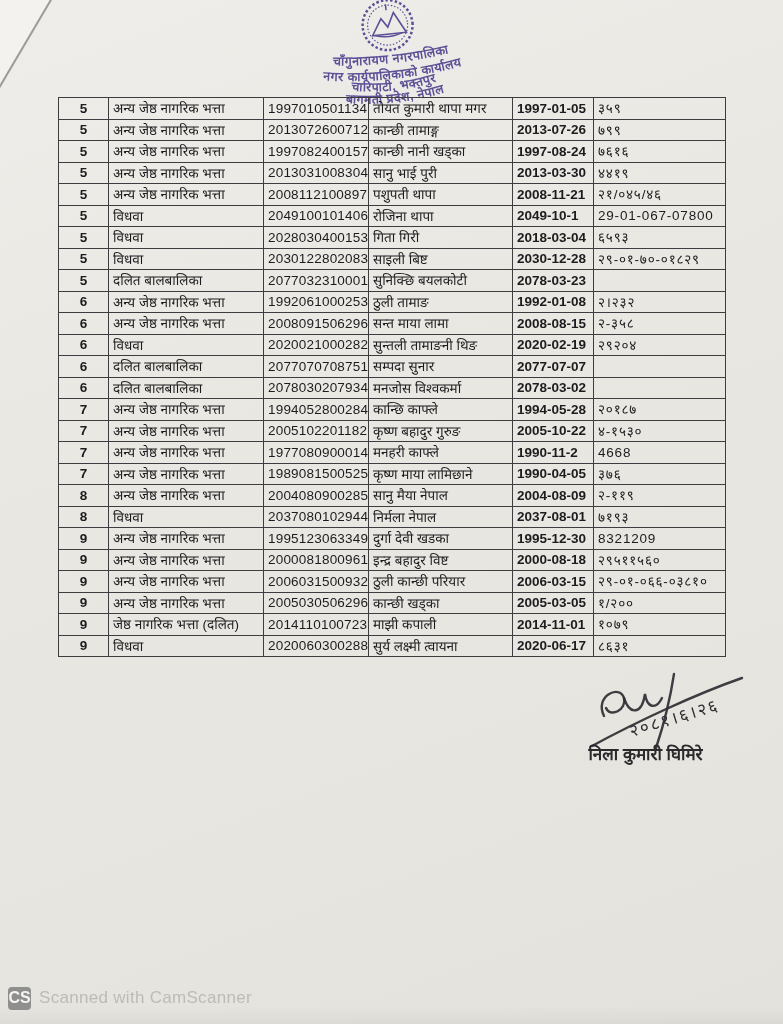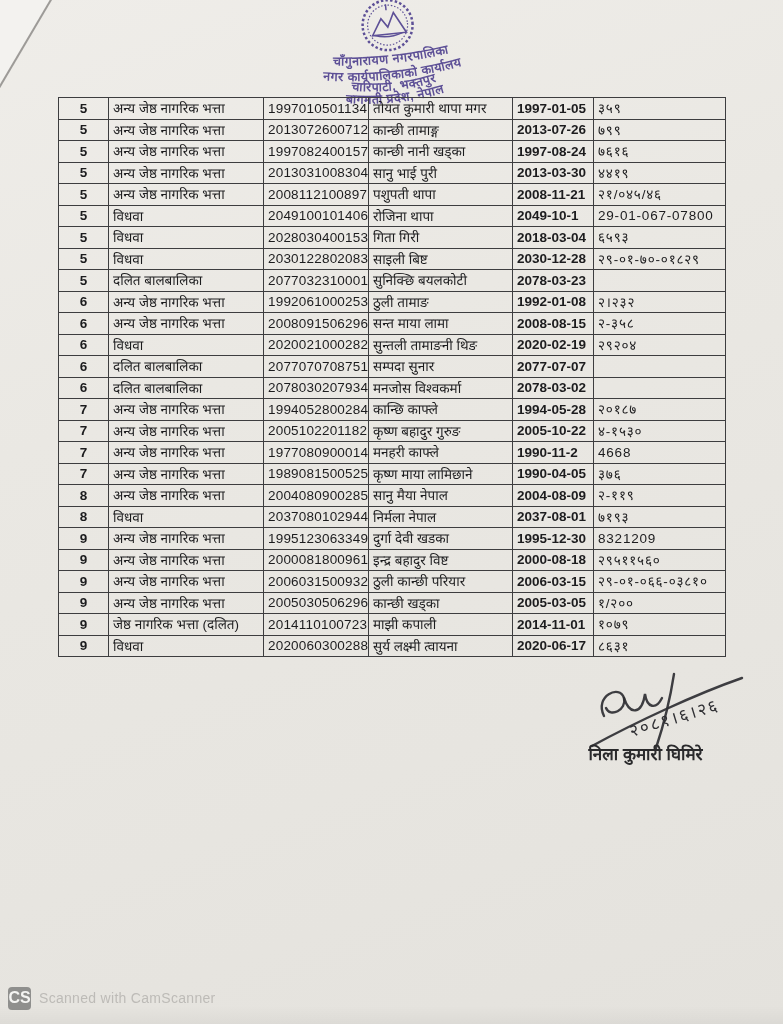--- a/index.html
+++ b/index.html
@@ -65,21 +65,21 @@
   }
   .sig-name{top:74px;}
   .sig-title{top:100px;}
   
   .camscanner{position:absolute;left:8px;top:986px;height:24px;display:flex;align-items:center;gap:8px;}
   .cs-badge{
     display:inline-flex;align-items:center;justify-content:center;
     width:23px;height:23px;border-radius:4px;background:#8f8f8d;
     color:#f4f4f2;font-size:16px;font-weight:bold;
   }
-  .cs-text{font-size:14px;color:#bdbbb7;letter-spacing:.3px;}
+  .cs-text{font-size:17px;color:#bdbbb7;letter-spacing:.3px;}
   
   .bottom-shade{
     position:absolute;left:0;bottom:0;width:783px;height:18px;
     background:linear-gradient(180deg,rgba(0,0,0,0) 0%,rgba(0,0,0,.04) 100%);
   }
 </style>
 </head>
 <body>
 
 <div class="page">

